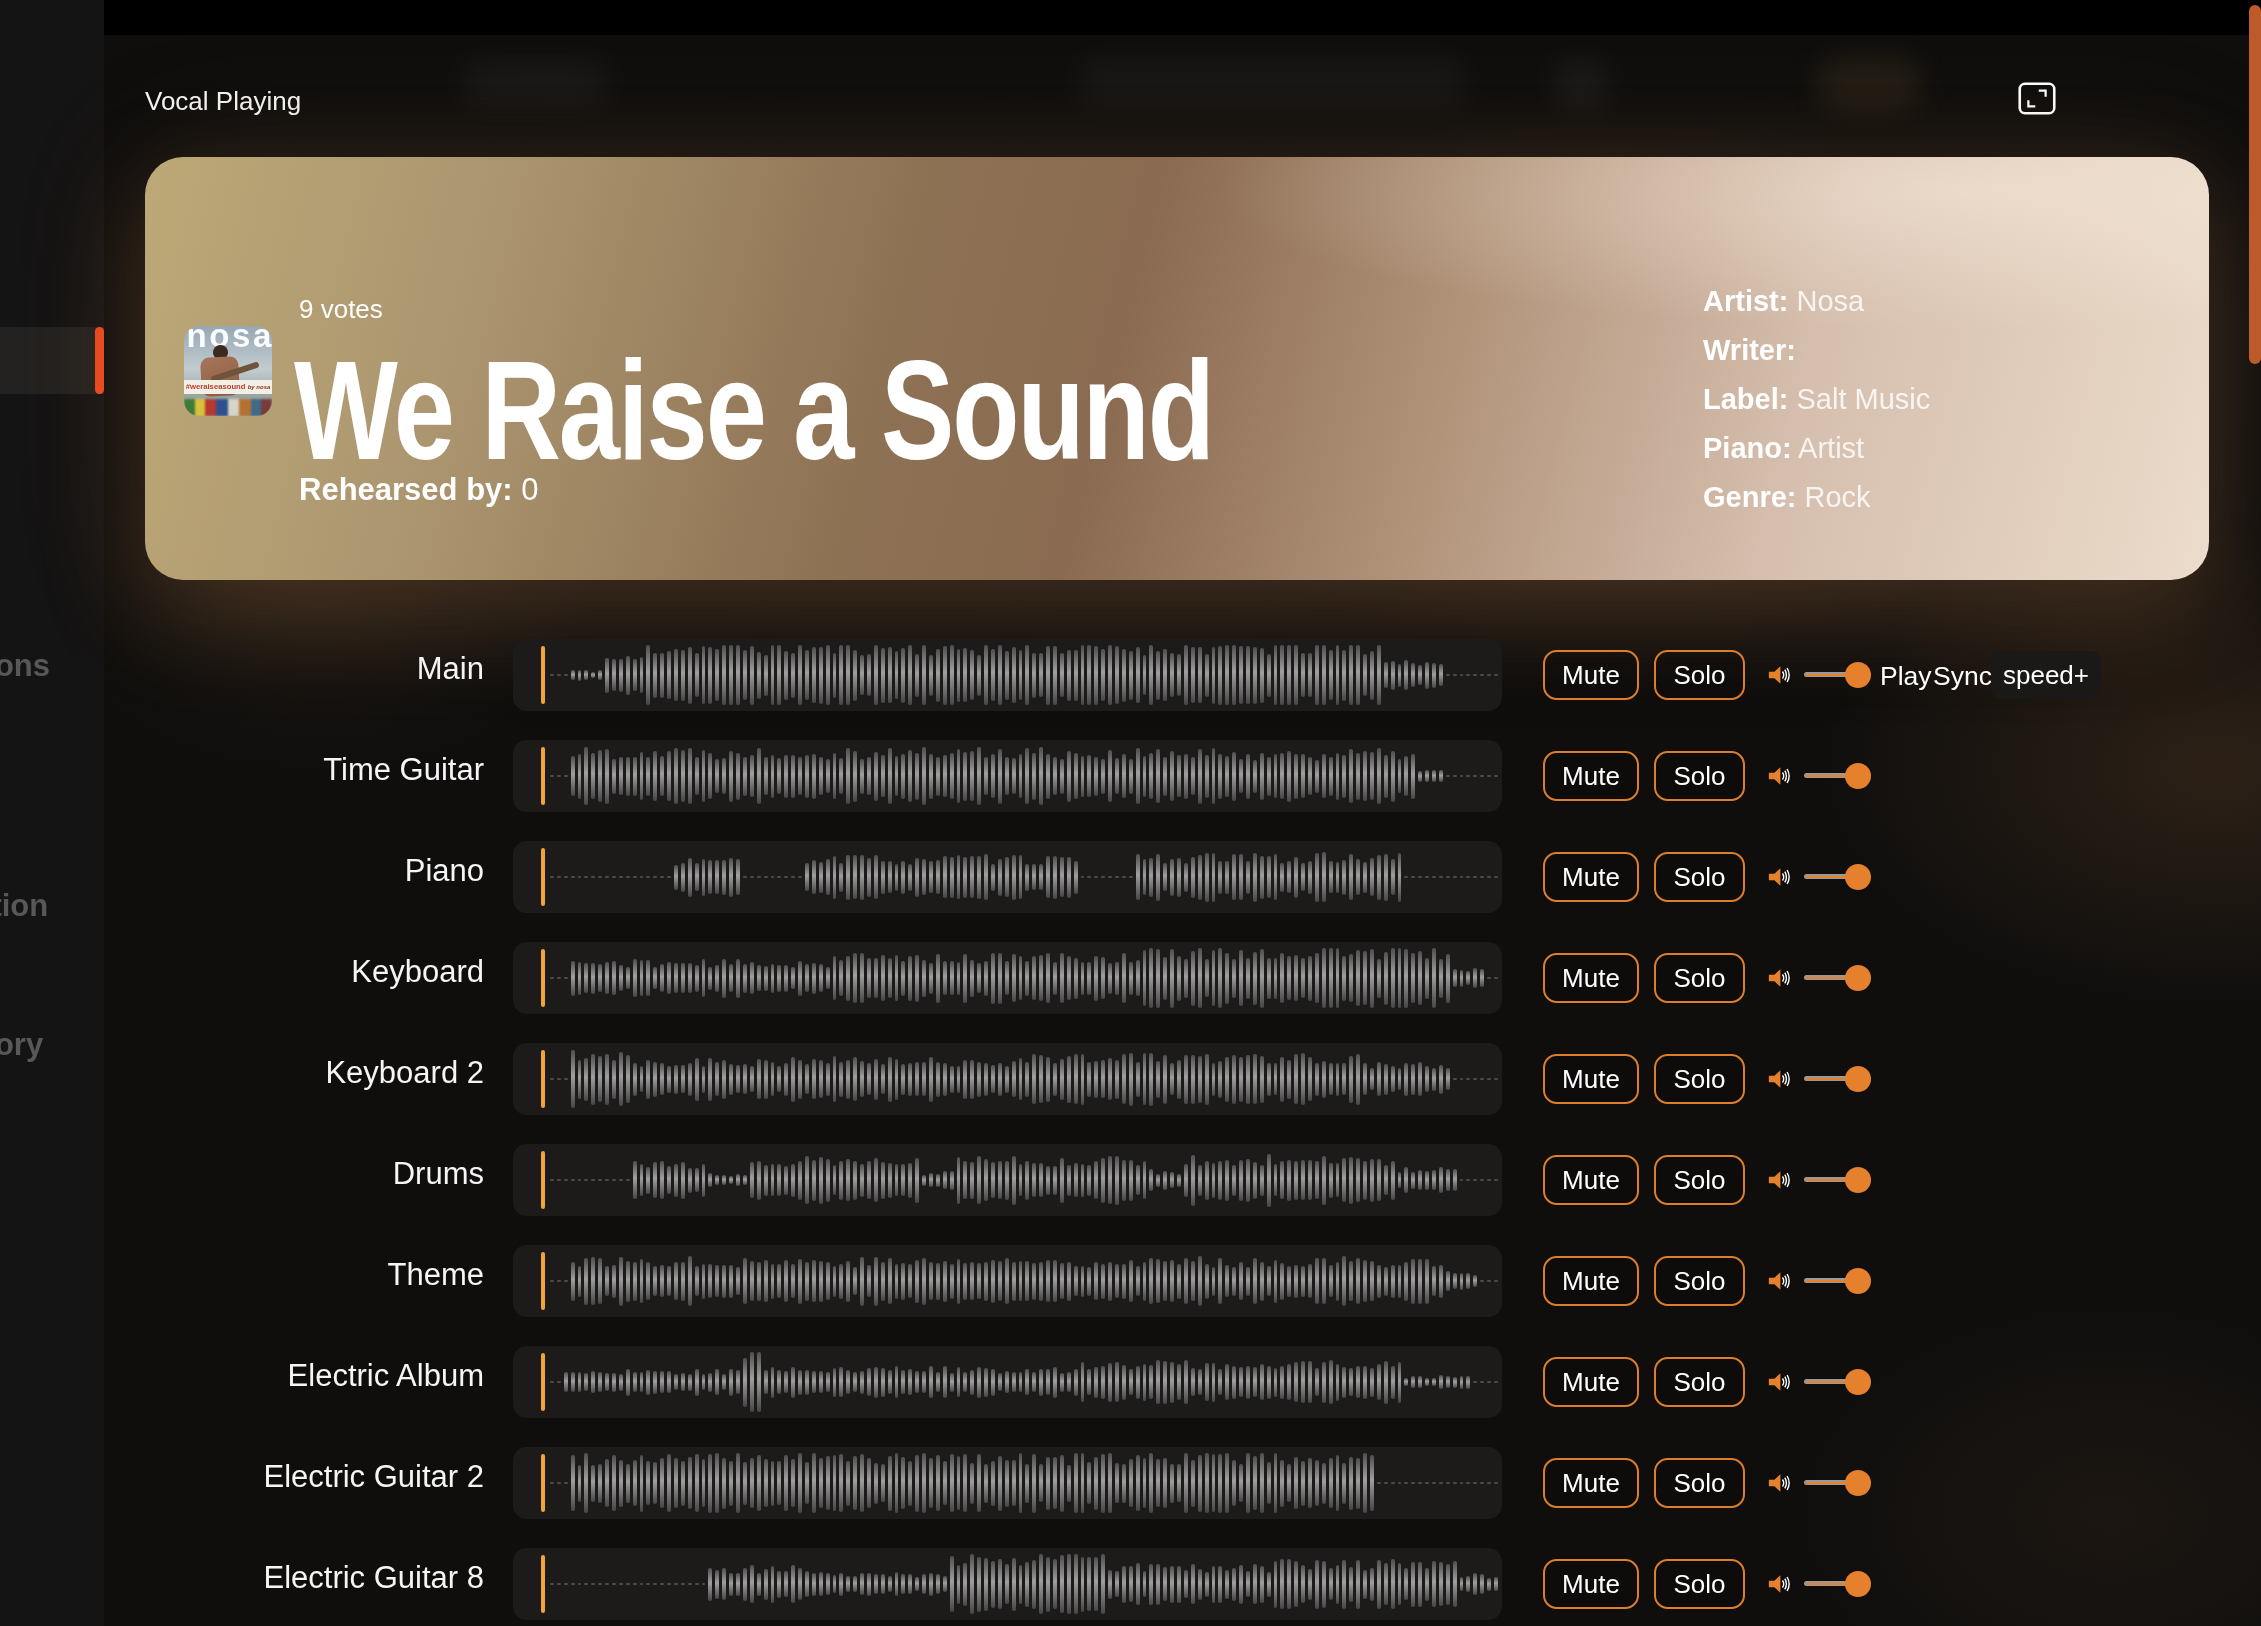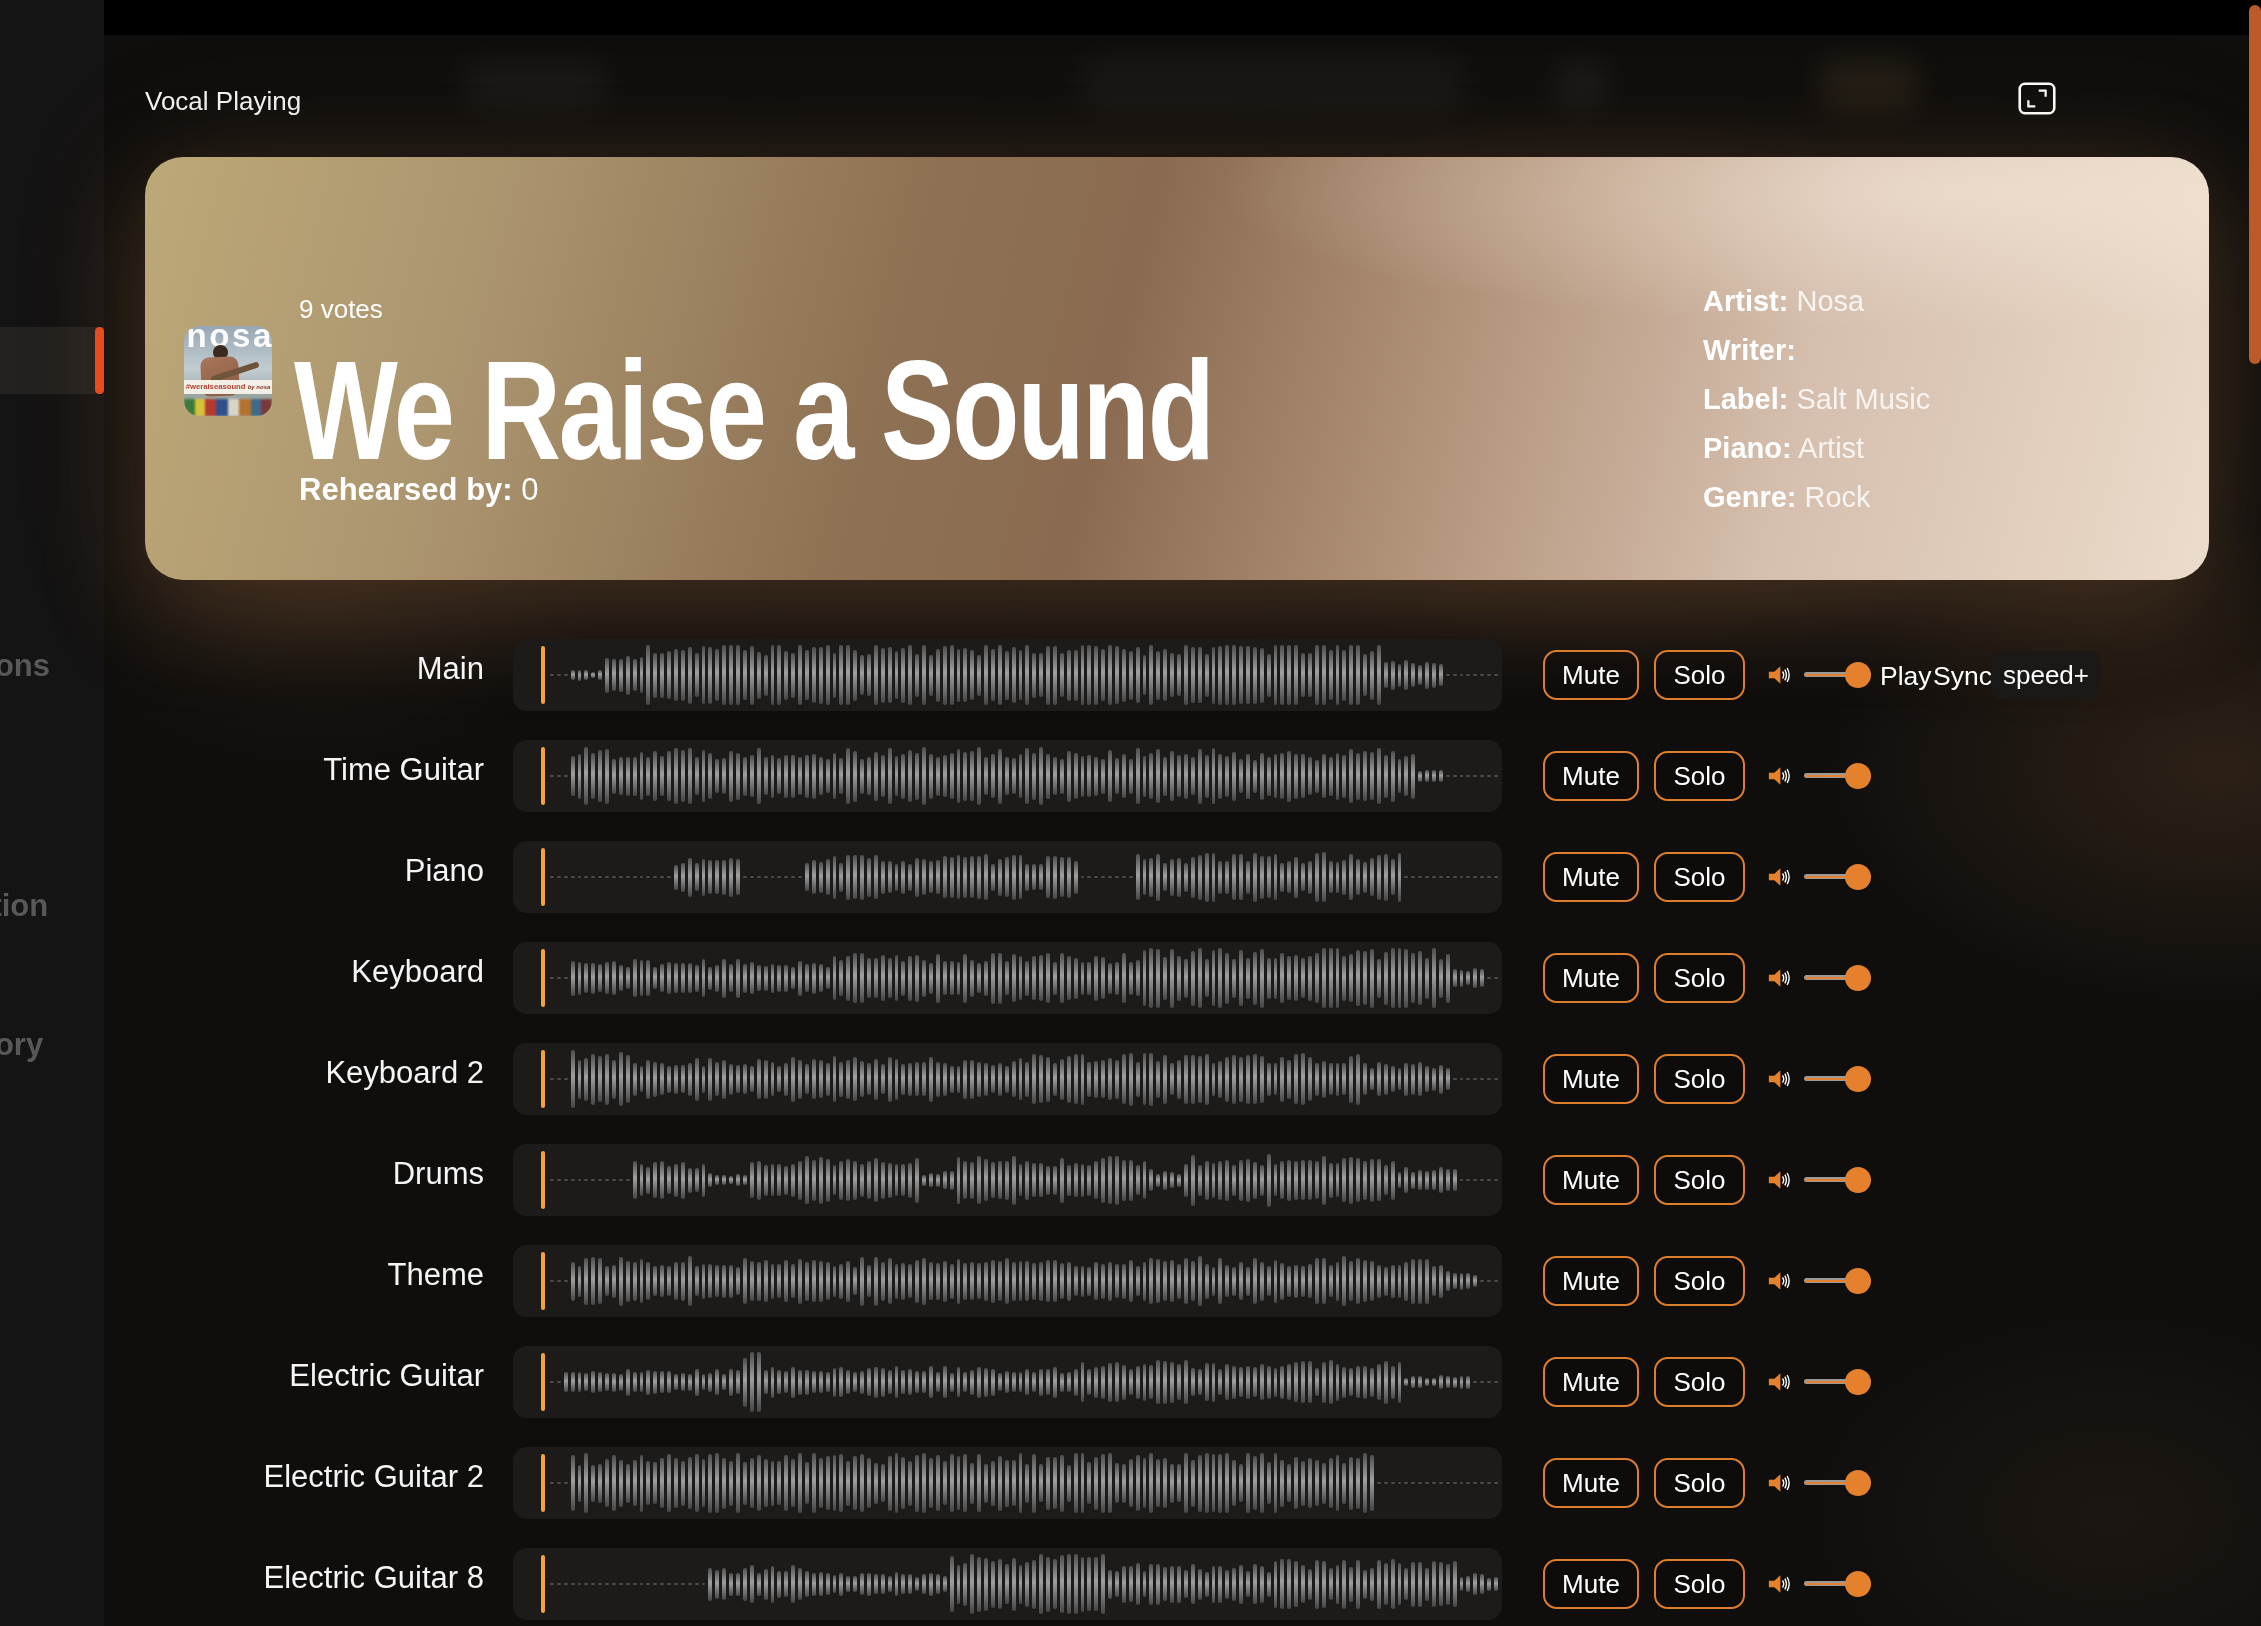--- a/index.html
+++ b/index.html
@@ -1242,21 +1242,21 @@
         <path d="M2 9.5 L8 9.5 L14.5 3.5 L14.5 22.5 L8 16.5 L2 16.5 Z" fill="#e5802c"></path>
         <path d="M16.8 9.2 Q19.4 13 16.8 16.8" stroke="#fff" fill="none" stroke-width="1.5"></path>
         <path d="M19.3 7.2 Q22.8 13 19.3 18.8" stroke="#fff" fill="none" stroke-width="1.5"></path>
         <path d="M21.8 5.4 Q26.2 13 21.8 20.6" stroke="#fff" fill="none" stroke-width="1.5"></path>
       </svg></div>
     <div class="abs slider" style="top: 1268px;">
       <div class="track"></div>
       <div class="fill"></div>
       <div class="thumb"></div>
     </div>
-    <div class="abs track-label" style="top: 1359px;">Electric Guitar</div>
+    <div class="abs track-label" style="top: 1359px;">Electric Album</div>
     <div class="abs wave" style="top: 1346px;">
       <div class="playhead"></div>
       <div class="bars">
         <div class="dash"></div>
         <div class="dash"></div>
         <div class="bar" style="height: 20.5px;"></div>
         <div class="bar" style="height: 19.7px;"></div>
         <div class="bar" style="height: 19.7px;"></div>
         <div class="bar" style="height: 18px;"></div>
         <div class="bar" style="height: 21.4px;"></div>

